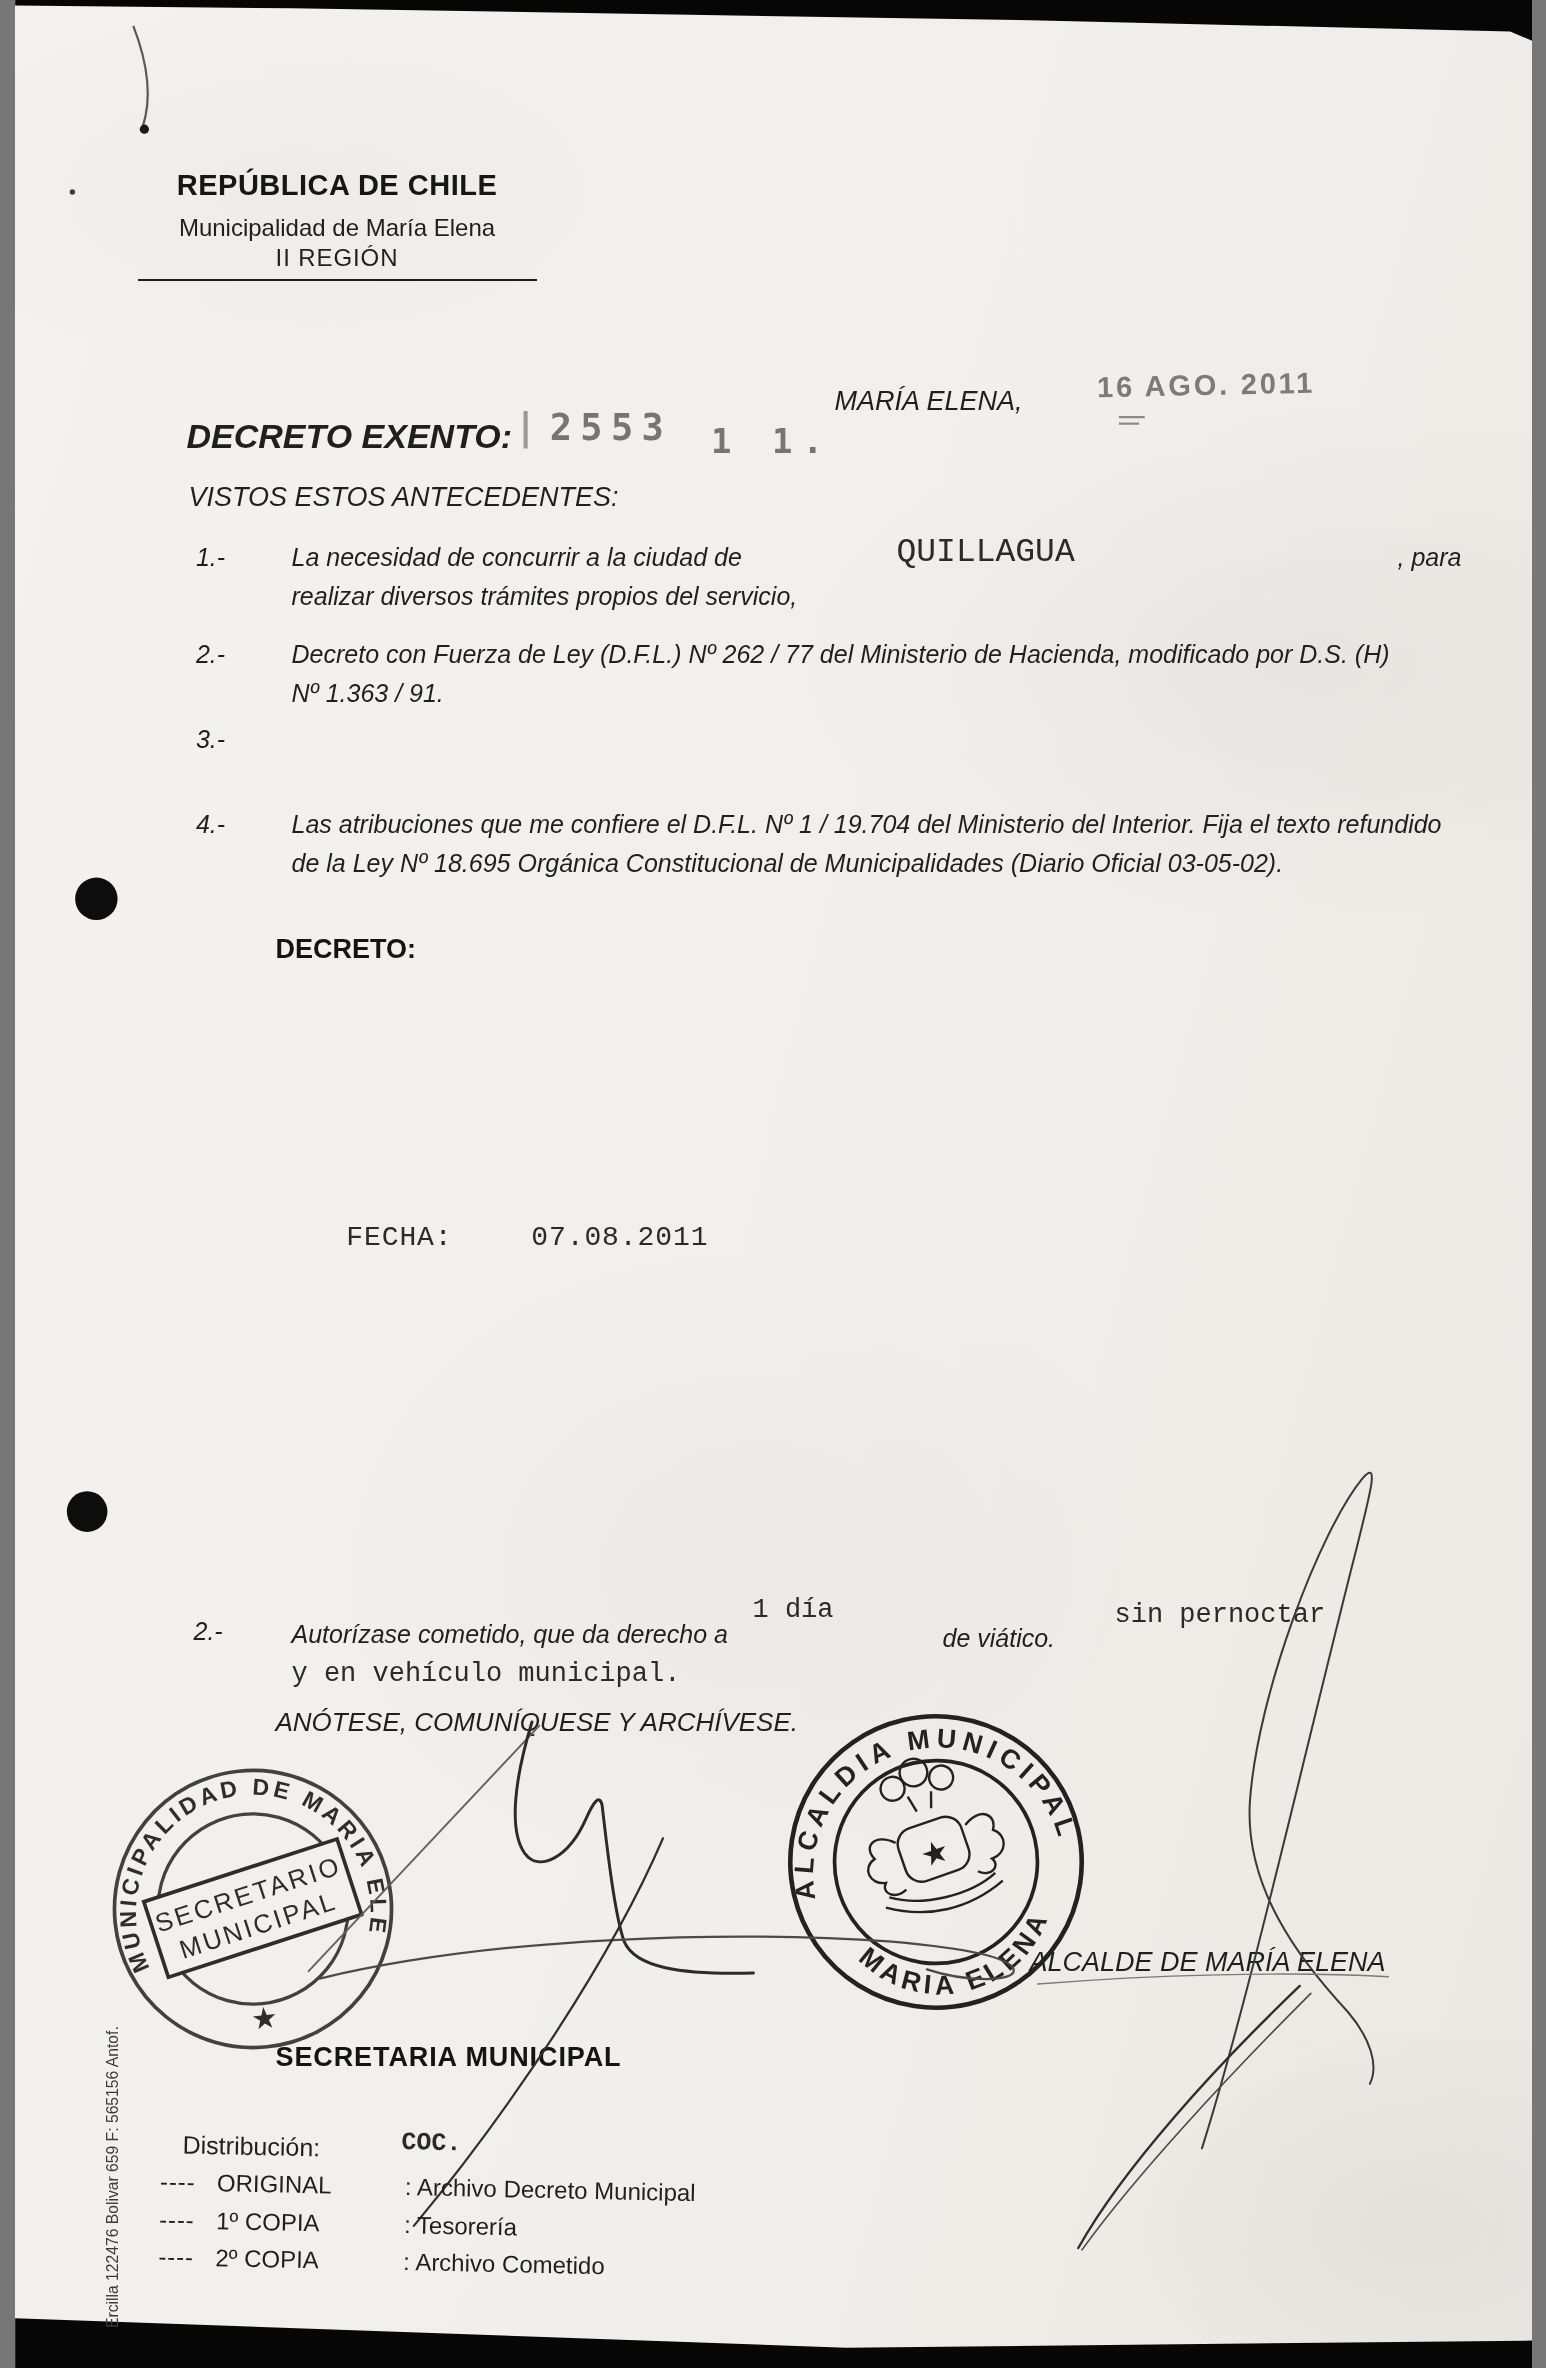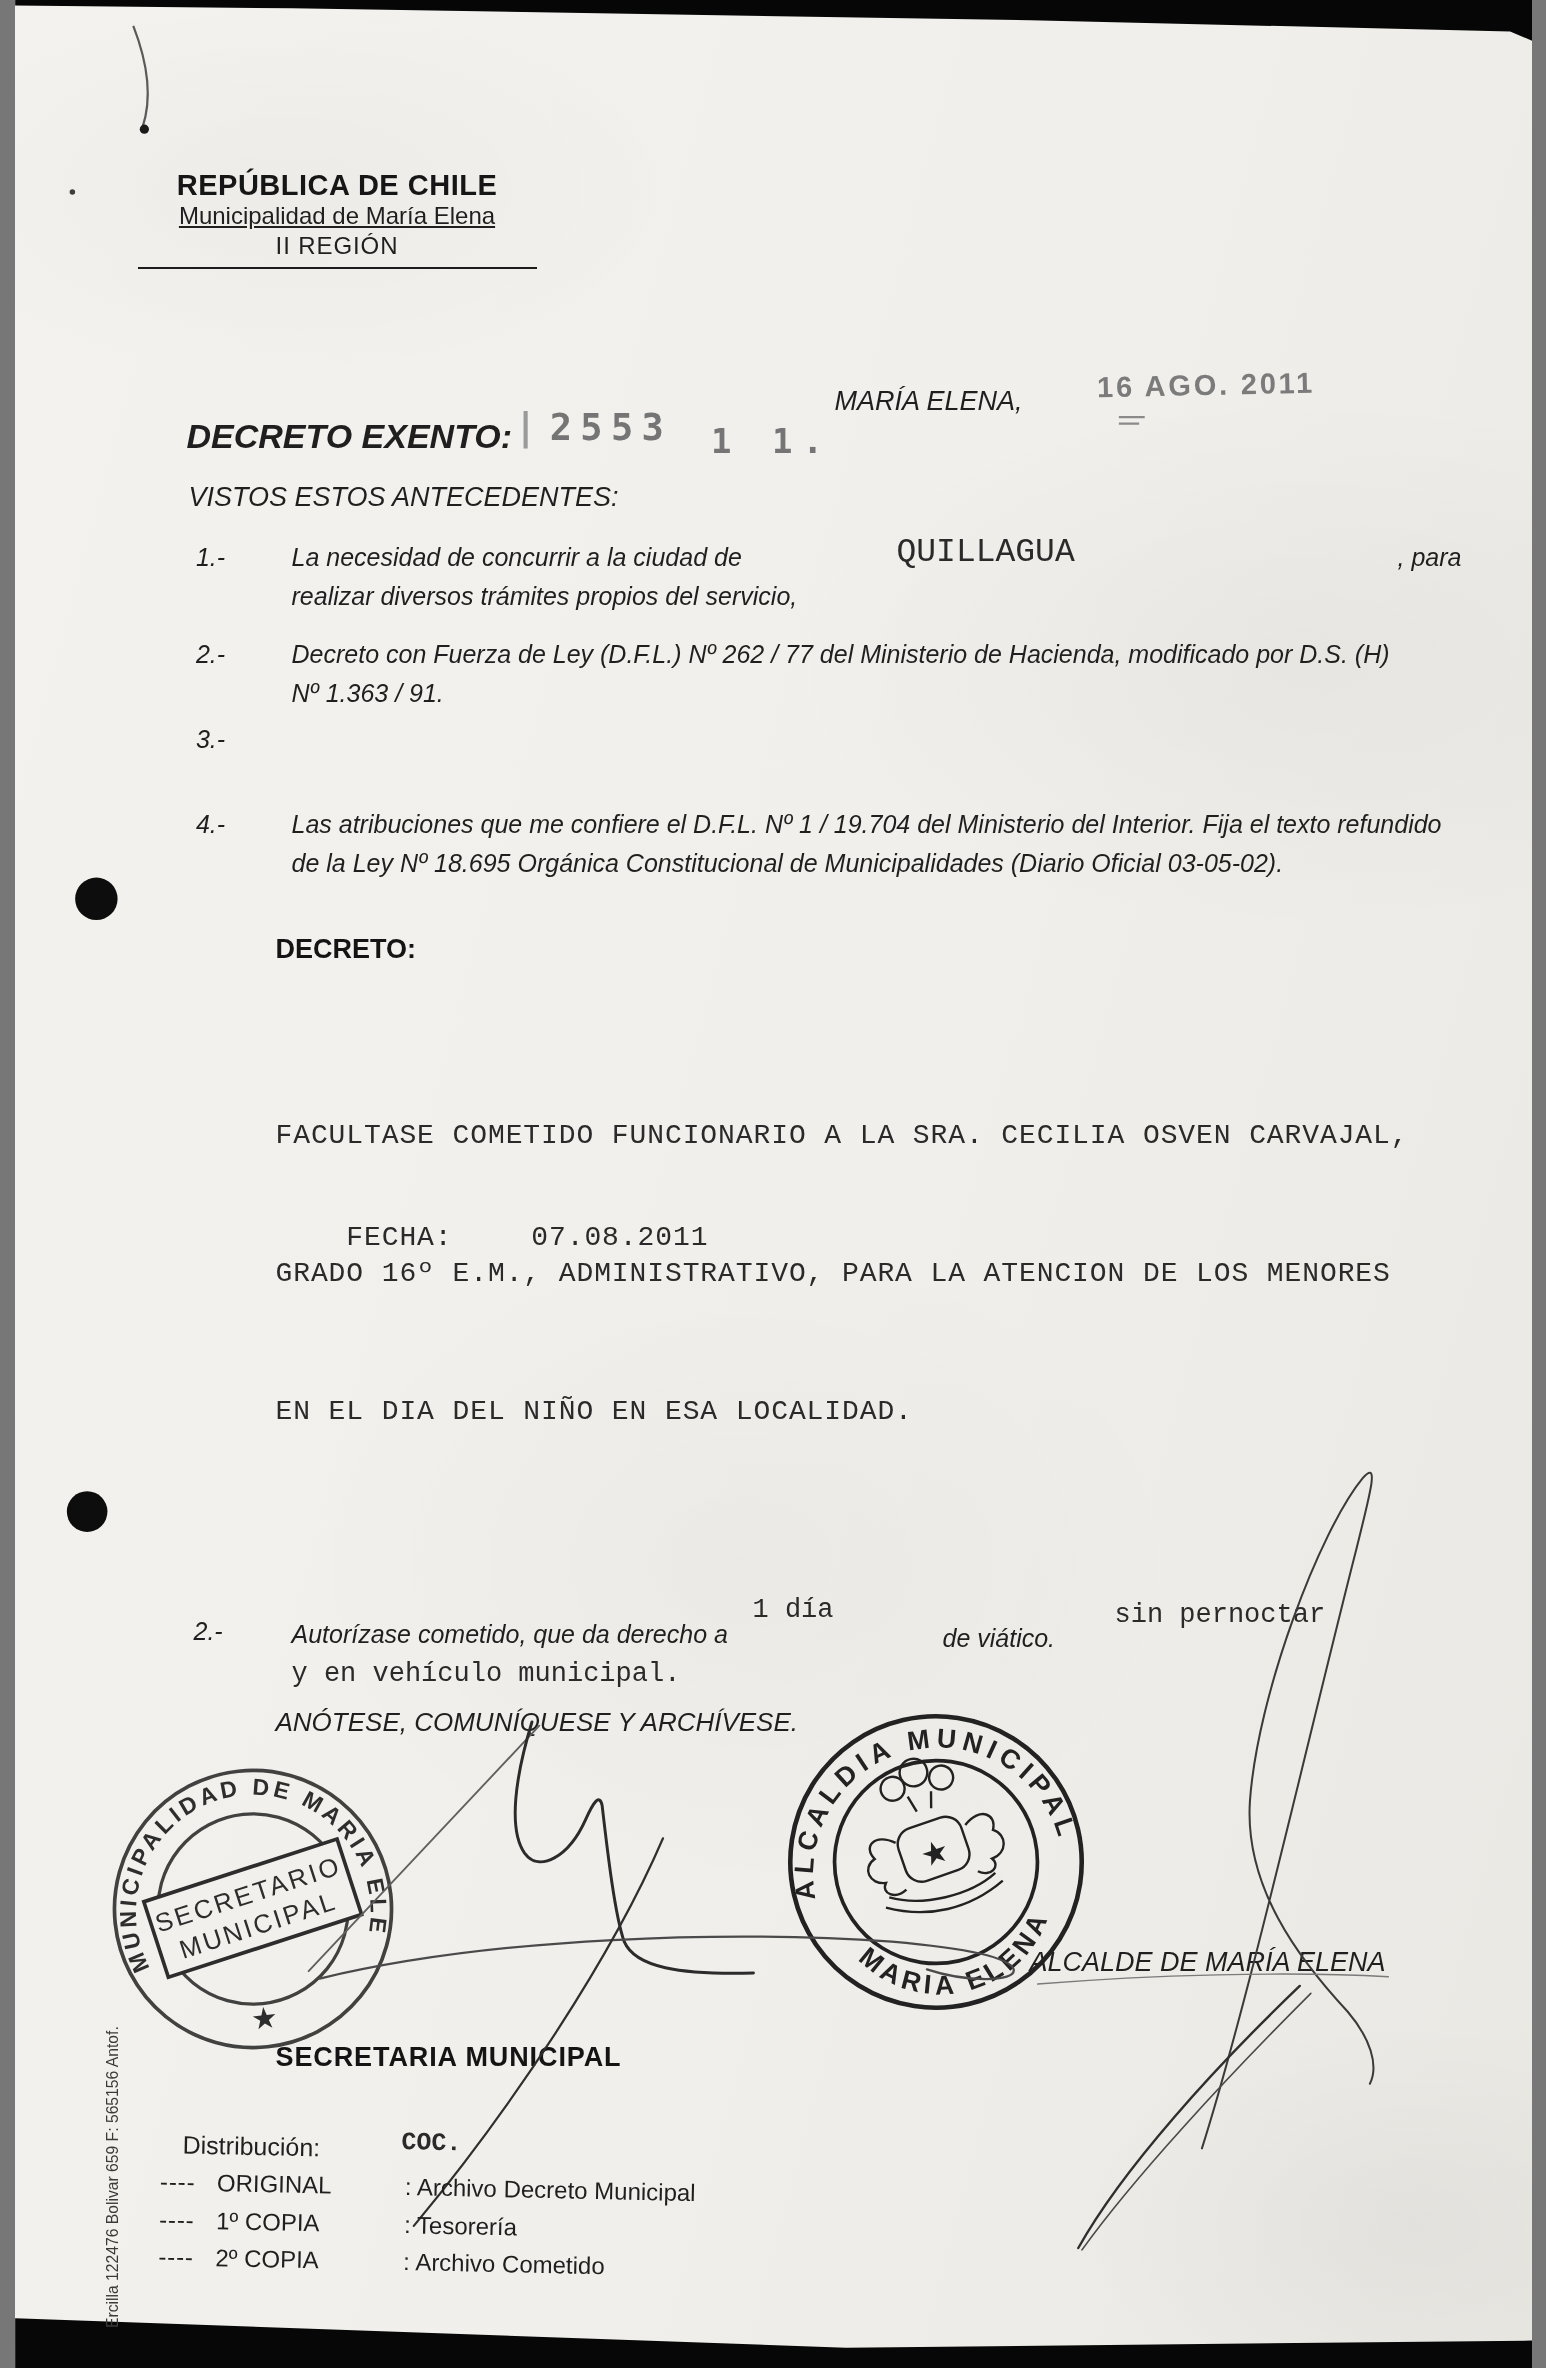--- a/index.html
+++ b/index.html
@@ -19,21 +19,21 @@
     radial-gradient(480px 295px at 92% 94%, rgba(0,0,0,0.035), transparent 70%);}
   .abs{position:absolute;}
   .it{font-style:italic;}
   .bold{font-weight:bold;}
   .tw{font-family:"Liberation Mono","DejaVu Sans Mono",monospace;white-space:pre;color:#2a2a2a;}
   .stamp-gray{color:#757575;font-family:"DejaVu Sans Mono",monospace;font-weight:bold;}
 
   
   .header{left:123px;top:169px;width:399px;text-align:center;border-bottom:2.8px solid #1c1c1c;padding-bottom:7.4px;}
   .header .h1{font-size:29px;font-weight:bold;letter-spacing:0.5px;color:#161616;}
-  .header .h2{font-size:24px;margin-top:0;text-decoration:underline;}
+  .header .h2{font-size:24px;margin-top:12px;}
   .header .h3{font-size:24px;margin-top:1.8px;letter-spacing:0.9px;}
 
   
   .place{left:820px;top:386px;font-size:27px;}
   .datestamp{left:1082px;top:369px;font-size:29px;letter-spacing:2.8px;transform:rotate(-1.2deg);color:#7b7b7b;font-family:"Liberation Sans",sans-serif;font-weight:bold;}
 
   .decreelabel{left:172px;top:417px;font-size:34px;font-style:italic;}
   .decreenum{left:500px;top:406px;font-size:37px;display:flex;align-items:flex-start;}
   .decreenum .mark{color:#9a9a9a;margin-right:13px;}
   .decreenum .num{letter-spacing:8.3px;}
@@ -143,25 +143,20 @@
 
   <div class="abs vitem" style="top:805px;">
     <span class="num it">4.-</span>
     <div class="body">
       <div class="it">Las atribuciones que me confiere el D.F.L. Nº 1 / 19.704 del Ministerio del Interior. Fija el texto refundido</div>
       <div class="it">de la Ley Nº 18.695 Orgánica Constitucional de Municipalidades (Diario Oficial 03-05-02).</div>
     </div>
   </div>
 
   <div class="abs dheading">DECRETO:</div>
-  <div class="abs typedbody tw">
-    <div>FACULTASE COMETIDO FUNCIONARIO A LA SRA. CECILIA OSVEN CARVAJAL,</div>
-    <div>GRADO 16º E.M., ADMINISTRATIVO, PARA LA ATENCION DE LOS MENORES</div>
-    <div>EN EL DIA DEL NIÑO EN ESA LOCALIDAD.</div>
-  </div>
   <div class="abs typedrow tw fecha">
     <span class="lab">FECHA:</span><span>07.08.2011</span>
   </div>
 
   <div class="abs aut-num it">2.-</div>
   <div class="abs aut-before it">Autorízase cometido, que da derecho a</div>
   <div class="abs aut-days tw">1 día</div>
   <div class="abs aut-middle it">de viático.</div>
   <div class="abs aut-pernocta tw">sin pernoctar</div>
   <div class="abs aut-line2 tw">y en vehículo municipal.</div>

